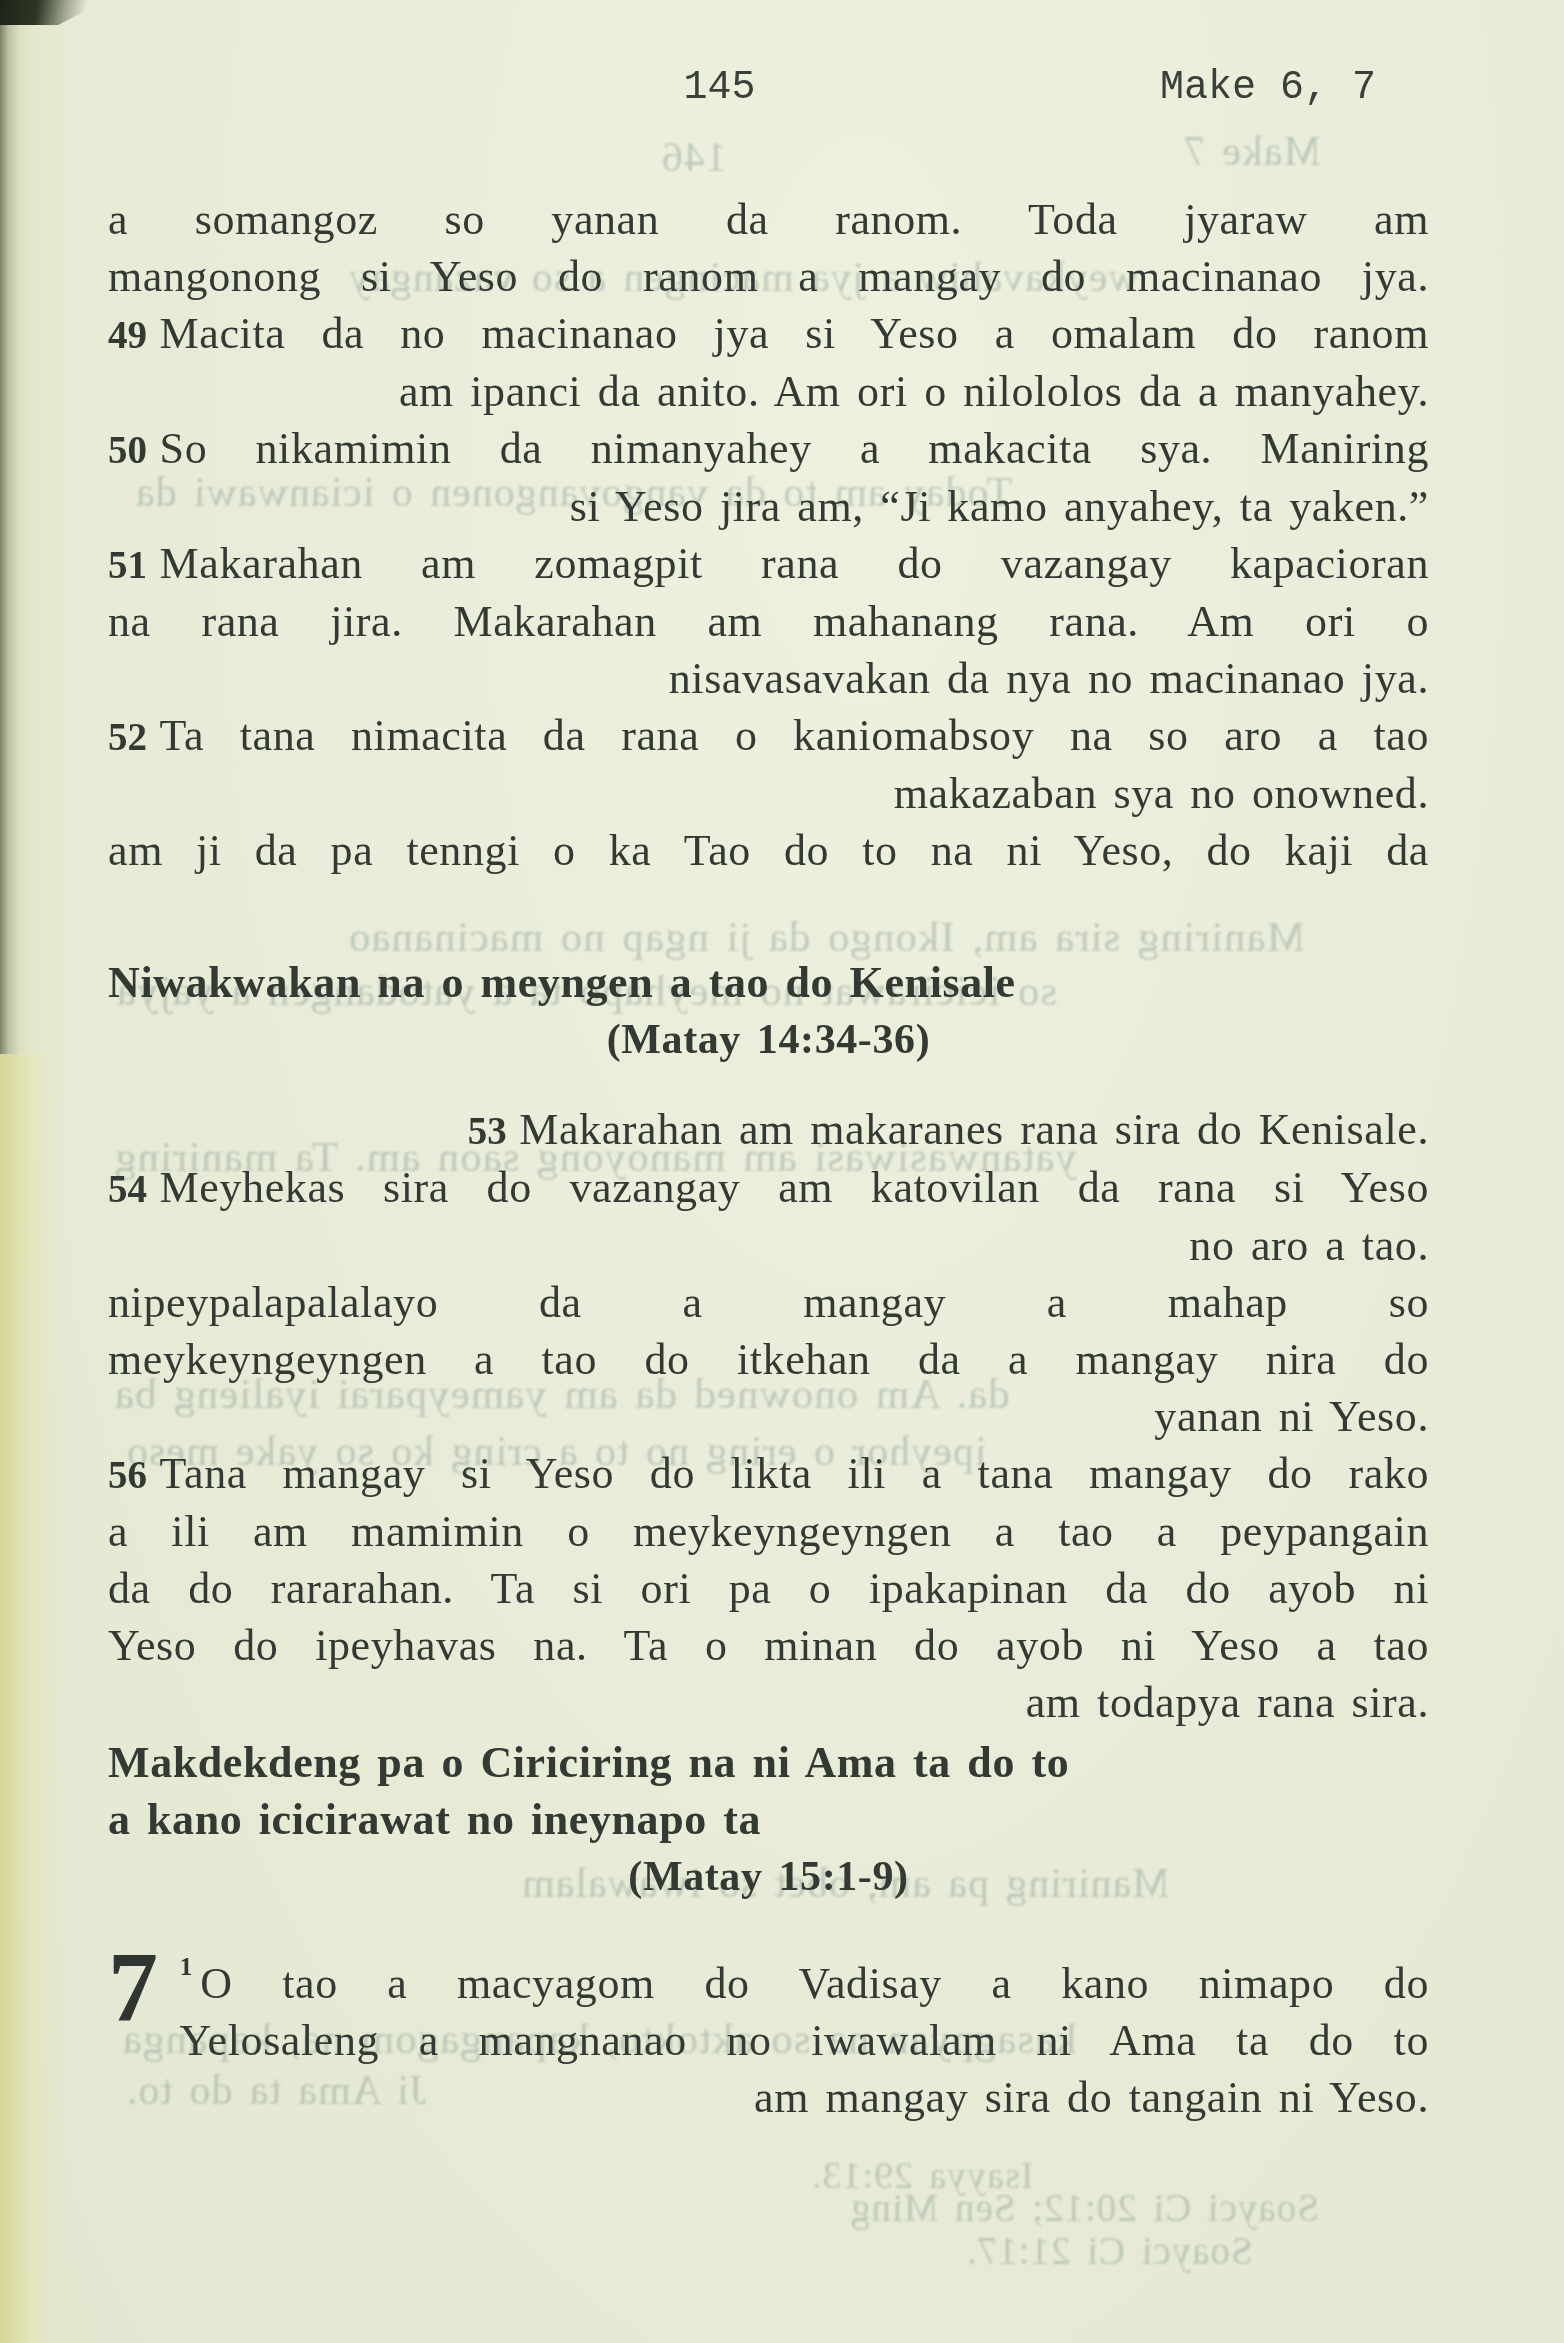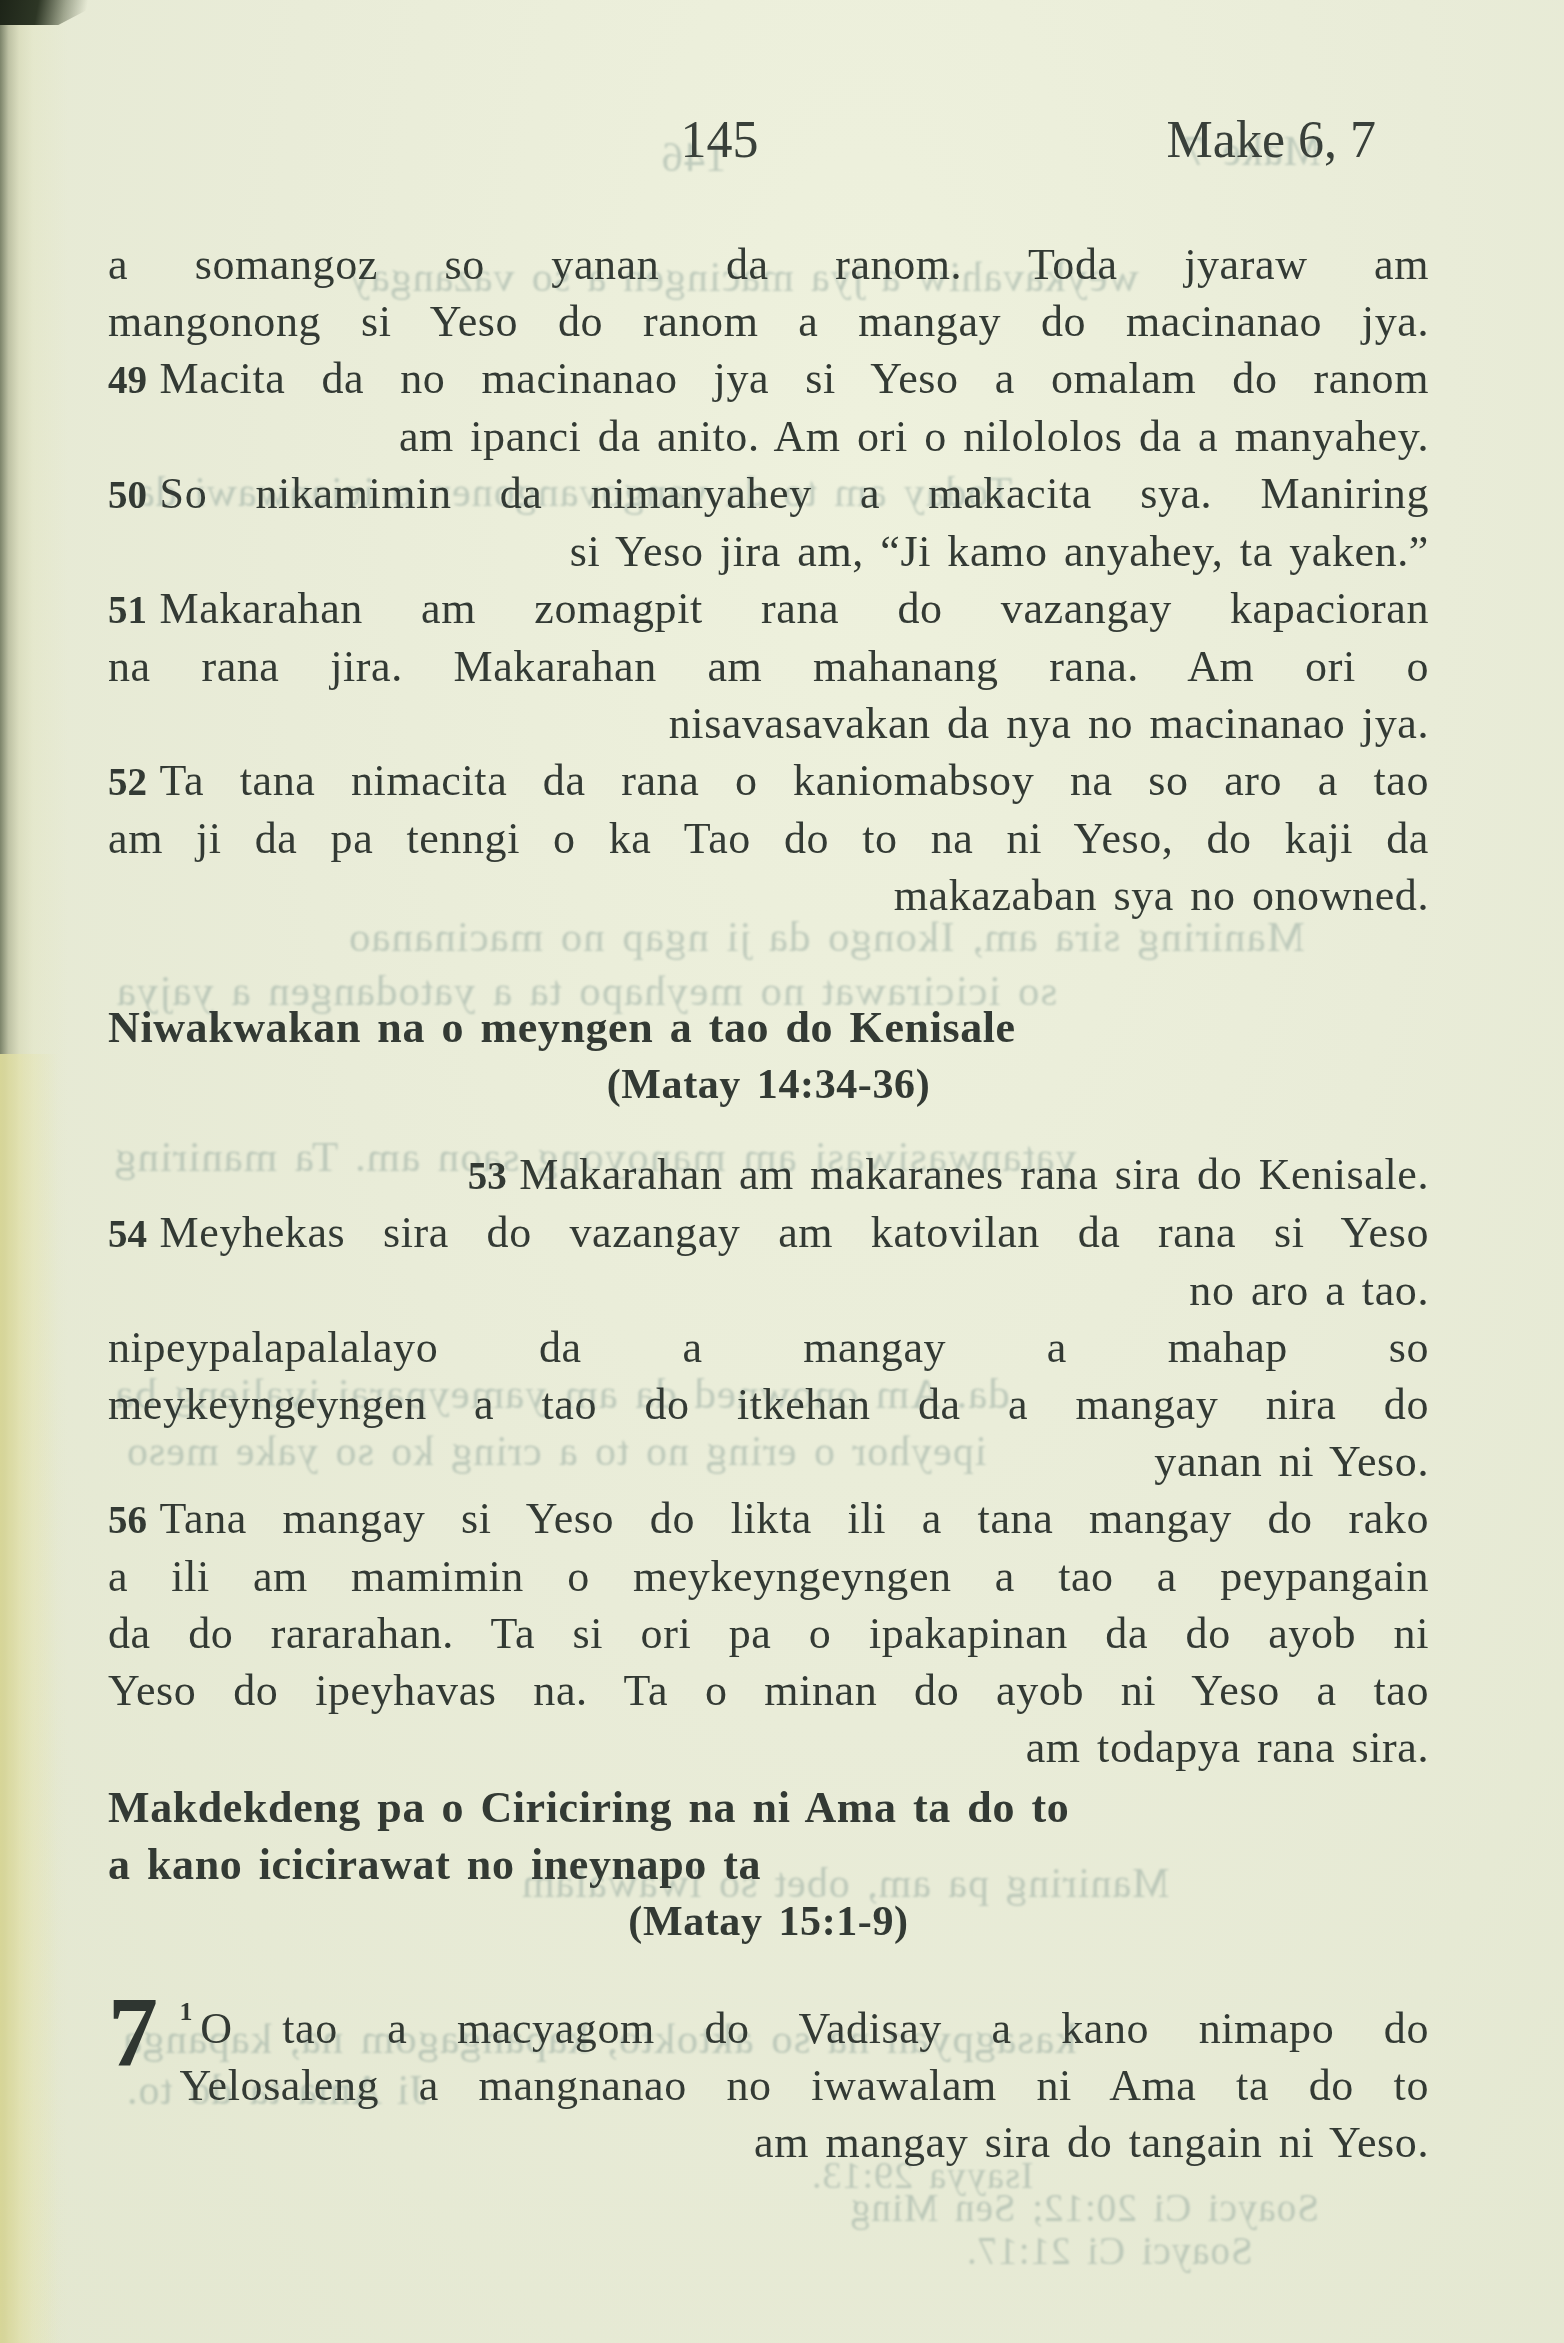--- a/index.html
+++ b/index.html
@@ -61,24 +61,25 @@
     word-spacing: 4.8px;
   }
 
   
   .content {
     position: absolute; left: 108px; right: 135px; top: 0;
     z-index: 2;
   }
   .header-row {
     position: relative;
-    margin-top: 110px;
+    margin-top: 65px;
     height: 48px;
-    font-size: 52px;
+    font-size: 40px;
     color: #39403a;
+    font-family: Liberation Mono, monospace;
   }
   .page-number {
     position: absolute; left: 0; right: 98px; text-align: center;
   }
   .header-right {
     position: absolute; right: 53px; top: 0;
   }
 
   .text-flow {
     margin-top: 78px;
@@ -163,22 +164,22 @@
         <div class="line j">a somangoz so yanan da ranom. Toda jyaraw am</div>
         <div class="line j">mangonong si Yeso do ranom a mangay do macinanao jya.</div>
         <div class="line j"><span class="vnum">49</span>Macita da no macinanao jya si Yeso a omalam do ranom</div>
         <div class="line">am ipanci da anito. Am ori o nilololos da a manyahey.</div>
         <div class="line j"><span class="vnum">50</span>So nikamimin da nimanyahey a makacita sya. Maniring</div>
         <div class="line">si Yeso jira am, “Ji kamo anyahey, ta yaken.”</div>
         <div class="line j"><span class="vnum">51</span>Makarahan am zomagpit rana do vazangay kapacioran</div>
         <div class="line j">na rana jira. Makarahan am mahanang rana. Am ori o</div>
         <div class="line">nisavasavakan da nya no macinanao jya.</div>
         <div class="line j"><span class="vnum">52</span>Ta tana nimacita da rana o kaniomabsoy na so aro a tao</div>
+        <div class="line">makazaban sya no onowned.</div>
         <div class="line j">am ji da pa tenngi o ka Tao do to na ni Yeso, do kaji da</div>
-        <div class="line">makazaban sya no onowned.</div>
         <div class="heading mt-wide">Niwakwakan na o meyngen a tao do Kenisale</div>
         <div class="subheading">(Matay 14:34-36)</div>
         <div class="line mt-med"><span class="vnum">53</span>Makarahan am makaranes rana sira do Kenisale.</div>
         <div class="line j"><span class="vnum">54</span>Meyhekas sira do vazangay am katovilan da rana si Yeso</div>
         <div class="line">no aro a tao.</div>
         <div class="line j">nipeypalapalalayo da a mangay a mahap so</div>
         <div class="line j">meykeyngeyngen a tao do itkehan da a mangay nira do</div>
         <div class="line">yanan ni Yeso.</div>
         <div class="line j"><span class="vnum">56</span>Tana mangay si Yeso do likta ili a tana mangay do rako</div>
         <div class="line j">a ili am mamimin o meykeyngeyngen a tao a peypangain</div>

